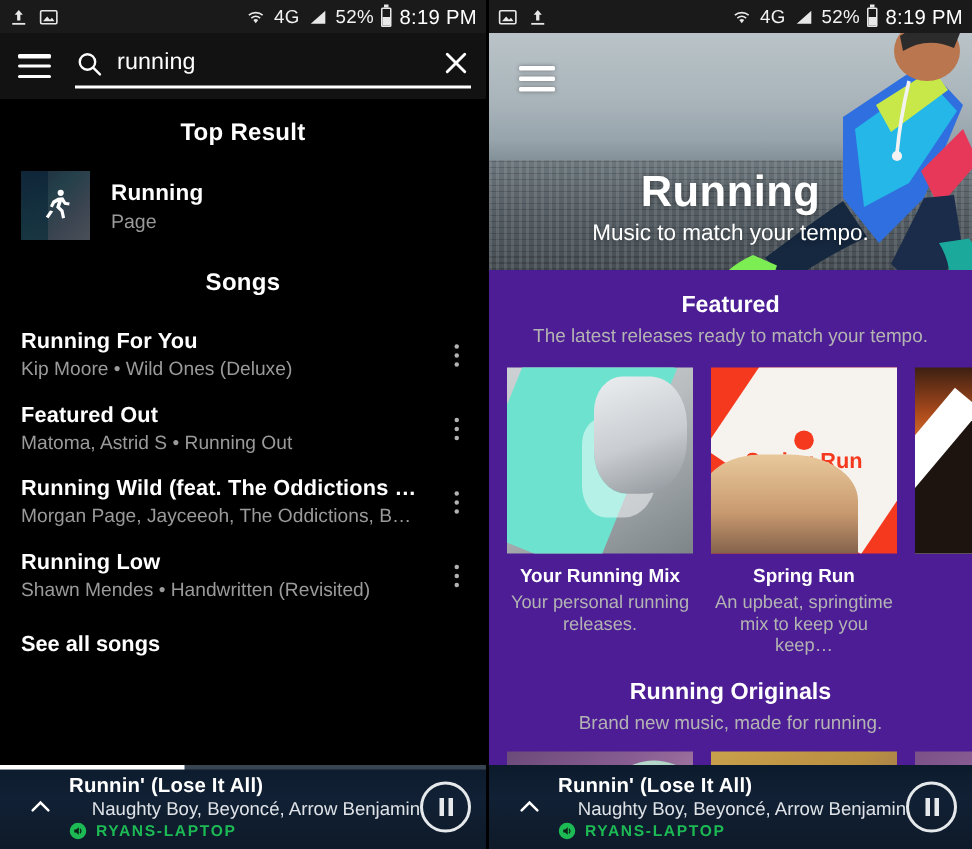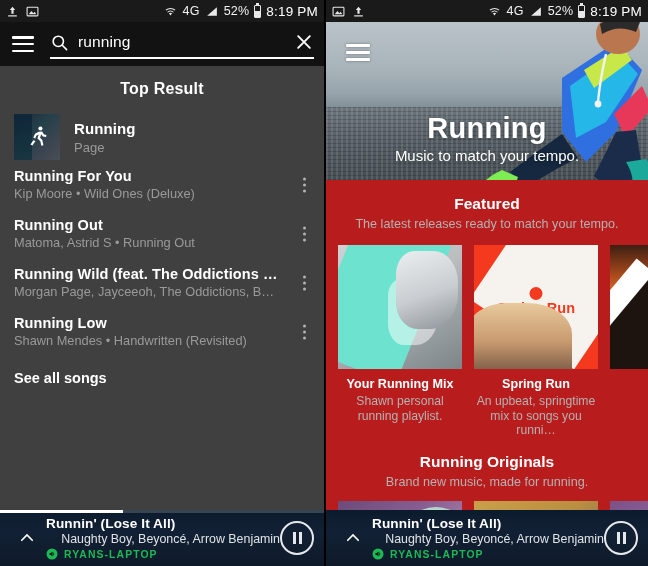--- a/index.html
+++ b/index.html
@@ -33,21 +33,21 @@
   .hamburger { width:22px; height:16px; display:flex; flex-direction:column; justify-content:space-between; cursor:pointer; }
   .hamburger span { display:block; height:2.5px; background:#fff; border-radius:1px; }
   .searchfield {
     flex:1; margin-left:16px; display:flex; align-items:center;
     border-bottom:2px solid #fff; height:30px; padding-bottom:2px;
   }
   .searchfield .sicon { margin-right:9px; flex:0 0 auto; }
   .searchvalue { color:#fff; font-size:15.5px; letter-spacing:.1px; flex:1; }
   .clear-x { width:20px; height:20px; flex:0 0 auto; cursor:pointer; }
 
-  .scroll-left { position:absolute; top:66px; left:0; right:0; bottom:0; background:#404040; overflow:hidden; }
+  .scroll-left { position:absolute; top:66px; left:0; right:0; bottom:0; background:#000000; overflow:hidden; }
 
   .section-head { text-align:center; color:#fff; font-weight:bold; font-size:16px; letter-spacing:.2px; }
   .sec-top { padding:14px 0 16px; }
   .sec-songs { padding:20px 0 14px; }
 
   .topresult { display:flex; align-items:center; padding:0 14px; }
   .tr-thumb {
     width:46px; height:46px; flex:0 0 auto; position:relative; overflow:hidden;
     background:linear-gradient(135deg,#1d2a3a 0%,#24404a 40%,#3a4450 70%,#4a4f57 100%);
     display:flex; align-items:center; justify-content:center;
@@ -86,21 +86,21 @@
     opacity:.95;
   }
   .hero-runner { position:absolute; right:-8px; top:-10px; width:190px; height:185px; }
   .hero-text { position:absolute; left:0; right:0; bottom:16px; text-align:center; }
   .hero-title { color:#fff; font-size:29px; font-weight:bold; letter-spacing:.3px; text-shadow:0 1px 4px rgba(0,0,0,.35); }
   .hero-sub { color:#fff; font-size:15px; margin-top:2px; text-shadow:0 1px 4px rgba(0,0,0,.35); }
   .hero-ham { position:absolute; left:20px; top:22px; width:24px; height:17px;
               display:flex; flex-direction:column; justify-content:space-between; cursor:pointer; }
   .hero-ham span { display:block; height:3px; background:#fff; border-radius:1px; box-shadow:0 0 3px rgba(0,0,0,.4); }
 
-  .rsection { background:#b91c1c; }
+  .rsection { background:#4c1d95; }
   .rsec-title { text-align:center; color:#fff; font-weight:bold; font-size:15.5px; padding-top:15px; }
   .rsec-sub { text-align:center; color:#b3b3b3; font-size:12.6px; padding-top:4px; }
 
   .cardrow { display:flex; gap:12px; padding:14px 0 0 12px; }
   .card { width:124px; flex:0 0 auto; }
   .card.partial { width:124px; }
   .cover { width:124px; height:124px; position:relative; overflow:hidden; background:#222; }
   .cover-label {
     position:absolute; left:0; right:0; top:50%; transform:translateY(-42%);
     text-align:center; font-weight:bold; font-size:14.5px; line-height:1.12; padding:0 8px;
@@ -241,32 +241,33 @@
             <path d="M13.4 7.2l-3.2 1.9-1.6 3.3 1.7.9 1.3-2.6 1.9-1-1.1 3.6 2.7 2.6.9 4.1 1.9-.4-1-4.8-2.1-2.1 1.1-3.2 1.5 2.1 3 .4.3-1.9-2.2-.3-1.8-2.9z" fill="#fff"></path>
             <path d="M10.6 15.6l-2.9 4.3-1.7-1 2.6-3.9z" fill="#fff"></path>
           </svg>
         </div>
         <div class="tr-meta">
           <div class="tr-title">Running</div>
           <div class="tr-sub">Page</div>
         </div>
       </div>
 
+      <div class="section-head sec-songs">Songs</div>
 
       <div class="songrow">
         <div class="song-title">Running For You</div>
         <div class="song-sub">Kip Moore • Wild Ones (Deluxe)</div>
         <div class="kebab">
             <i></i>
             <i></i>
             <i></i>
           </div>
       </div>
       <div class="songrow">
-        <div class="song-title">Running Out</div>
+        <div class="song-title">Featured Out</div>
         <div class="song-sub">Matoma, Astrid S • Running Out</div>
         <div class="kebab">
             <i></i>
             <i></i>
             <i></i>
           </div>
       </div>
       <div class="songrow">
         <div class="song-title">Running Wild (feat. The Oddictions an…</div>
         <div class="song-sub">Morgan Page, Jayceeoh, The Oddictions, B…</div>
@@ -381,32 +382,32 @@
 
         <div class="card">
           <div class="cover cov-mix">
             <span class="cover-badge" style="background:#6de3cf"></span>
             <div class="cover-label" style="color:#6de3cf">
               <div>Your Running</div>
               <div>Mix</div>
             </div>
           </div>
           <div class="card-name">Your Running Mix</div>
-          <div class="card-desc">Shawn personal running playlist.</div>
+          <div class="card-desc">Your personal running releases.</div>
         </div>
 
         <div class="card">
           <div class="cover cov-spring">
             <span class="cover-badge" style="background:#f5391e"></span>
             <div class="cover-label" style="color:#f5391e">
               <div>Spring Run</div>
             </div>
           </div>
           <div class="card-name">Spring Run</div>
-          <div class="card-desc">An upbeat, springtime mix to songs you runni…</div>
+          <div class="card-desc">An upbeat, springtime mix to keep you keep…</div>
         </div>
 
         <div class="card partial">
           <div class="cover cov-sunset"></div>
           <div class="card-name">Sta</div>
           <div class="card-desc"></div>
         </div>
 
       </div>
     </div>

